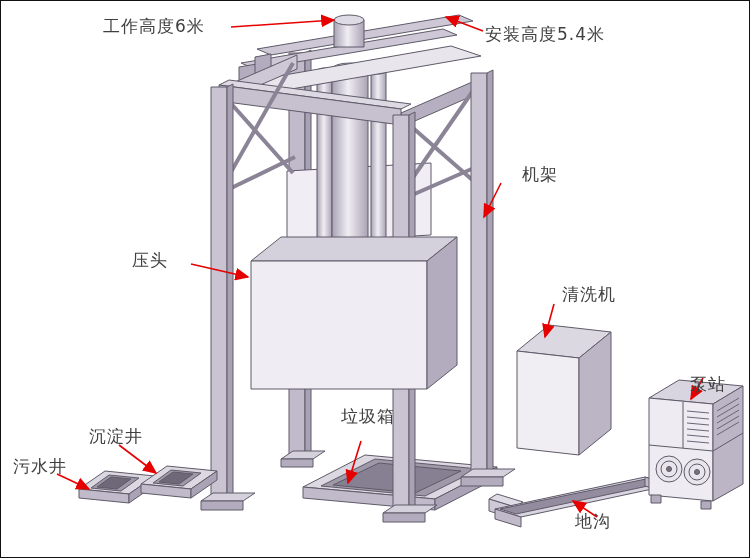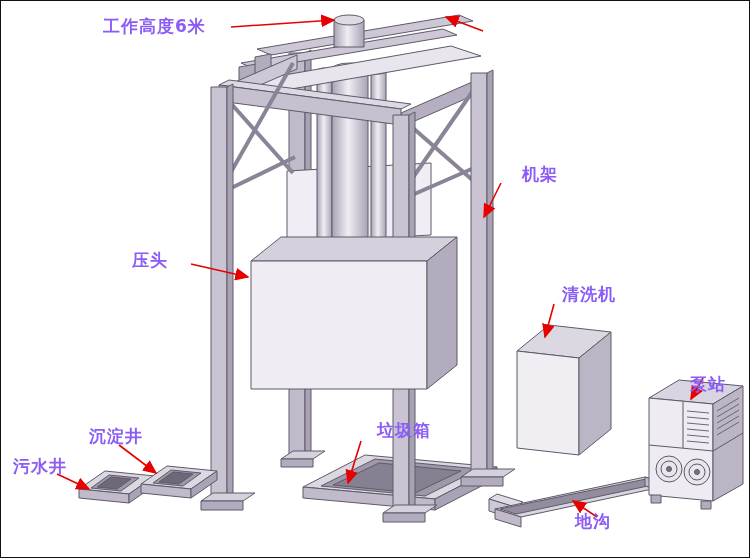--- a/index.html
+++ b/index.html
@@ -1,22 +1,22 @@
 <!DOCTYPE html>
 <html><head>
 <meta charset="utf-8">
 <style>
   * { margin:0; padding:0; box-sizing:border-box; }
   html,body { width:750px; height:558px; background:#ffffff; overflow:hidden;
               font-family:"DejaVu Sans","Liberation Sans",sans-serif; }
   .canvas { position:relative; width:750px; height:558px; background:#ffffff;
             border:1px solid #111; }
   .canvas svg { position:absolute; left:0; top:0; }
-  .lbl { position:absolute; z-index:2; color:#8b5cf6; font-size:17px;
-         font-weight:700; letter-spacing:1px; white-space:nowrap; }
+  .lbl { position:absolute; z-index:2; color:#404040; font-size:17px;
+         font-weight:400; letter-spacing:1px; white-space:nowrap; }
 </style>
 </head>
 <body>
 
 <div class="canvas">
 
   <svg width="750" height="558" viewBox="0 0 750 558">
     <defs>
       <marker id="ah" markerWidth="9" markerHeight="8" refX="8" refY="4" orient="auto">
         <path d="M0,0 L9,4 L0,8 z" fill="#e60000"></path>
@@ -186,22 +186,23 @@
       <line x1="553" y1="303" x2="544" y2="336" marker-end="url(#ah)"></line>
       <line x1="702" y1="377" x2="690" y2="398" marker-end="url(#ah)"></line>
       <line x1="118" y1="444" x2="155" y2="472" marker-end="url(#ah)"></line>
       <line x1="56" y1="473" x2="88" y2="488" marker-end="url(#ah)"></line>
       <line x1="360" y1="440" x2="347" y2="482" marker-end="url(#ah)"></line>
       <line x1="596" y1="516" x2="572" y2="500" marker-end="url(#ah)"></line>
     </g>
   </svg>
 
   <div class="lbl" style="left:102px; top:14px;">工作高度6米</div>
+  <div class="lbl" style="left:484px; top:22px;">安装高度5.4米</div>
   <div class="lbl" style="left:493px; top:162px;margin-left:28px;">机架</div>
   <div class="lbl" style="left:131px; top:248px;">压头</div>
   <div class="lbl" style="left:561px; top:282px;">清洗机</div>
   <div class="lbl" style="left:689px; top:372px;">泵站</div>
   <div class="lbl" style="left:88px;  top:424px;">沉淀井</div>
   <div class="lbl" style="left:12px;  top:454px;">污水井</div>
-  <div class="lbl" style="left:340px; top:418px;margin-left:36px;">垃圾箱</div>
+  <div class="lbl" style="left:340px; top:404px;">垃圾箱</div>
   <div class="lbl" style="left:574px; top:509px;">地沟</div>
 
 </div>
 
 </body></html>

